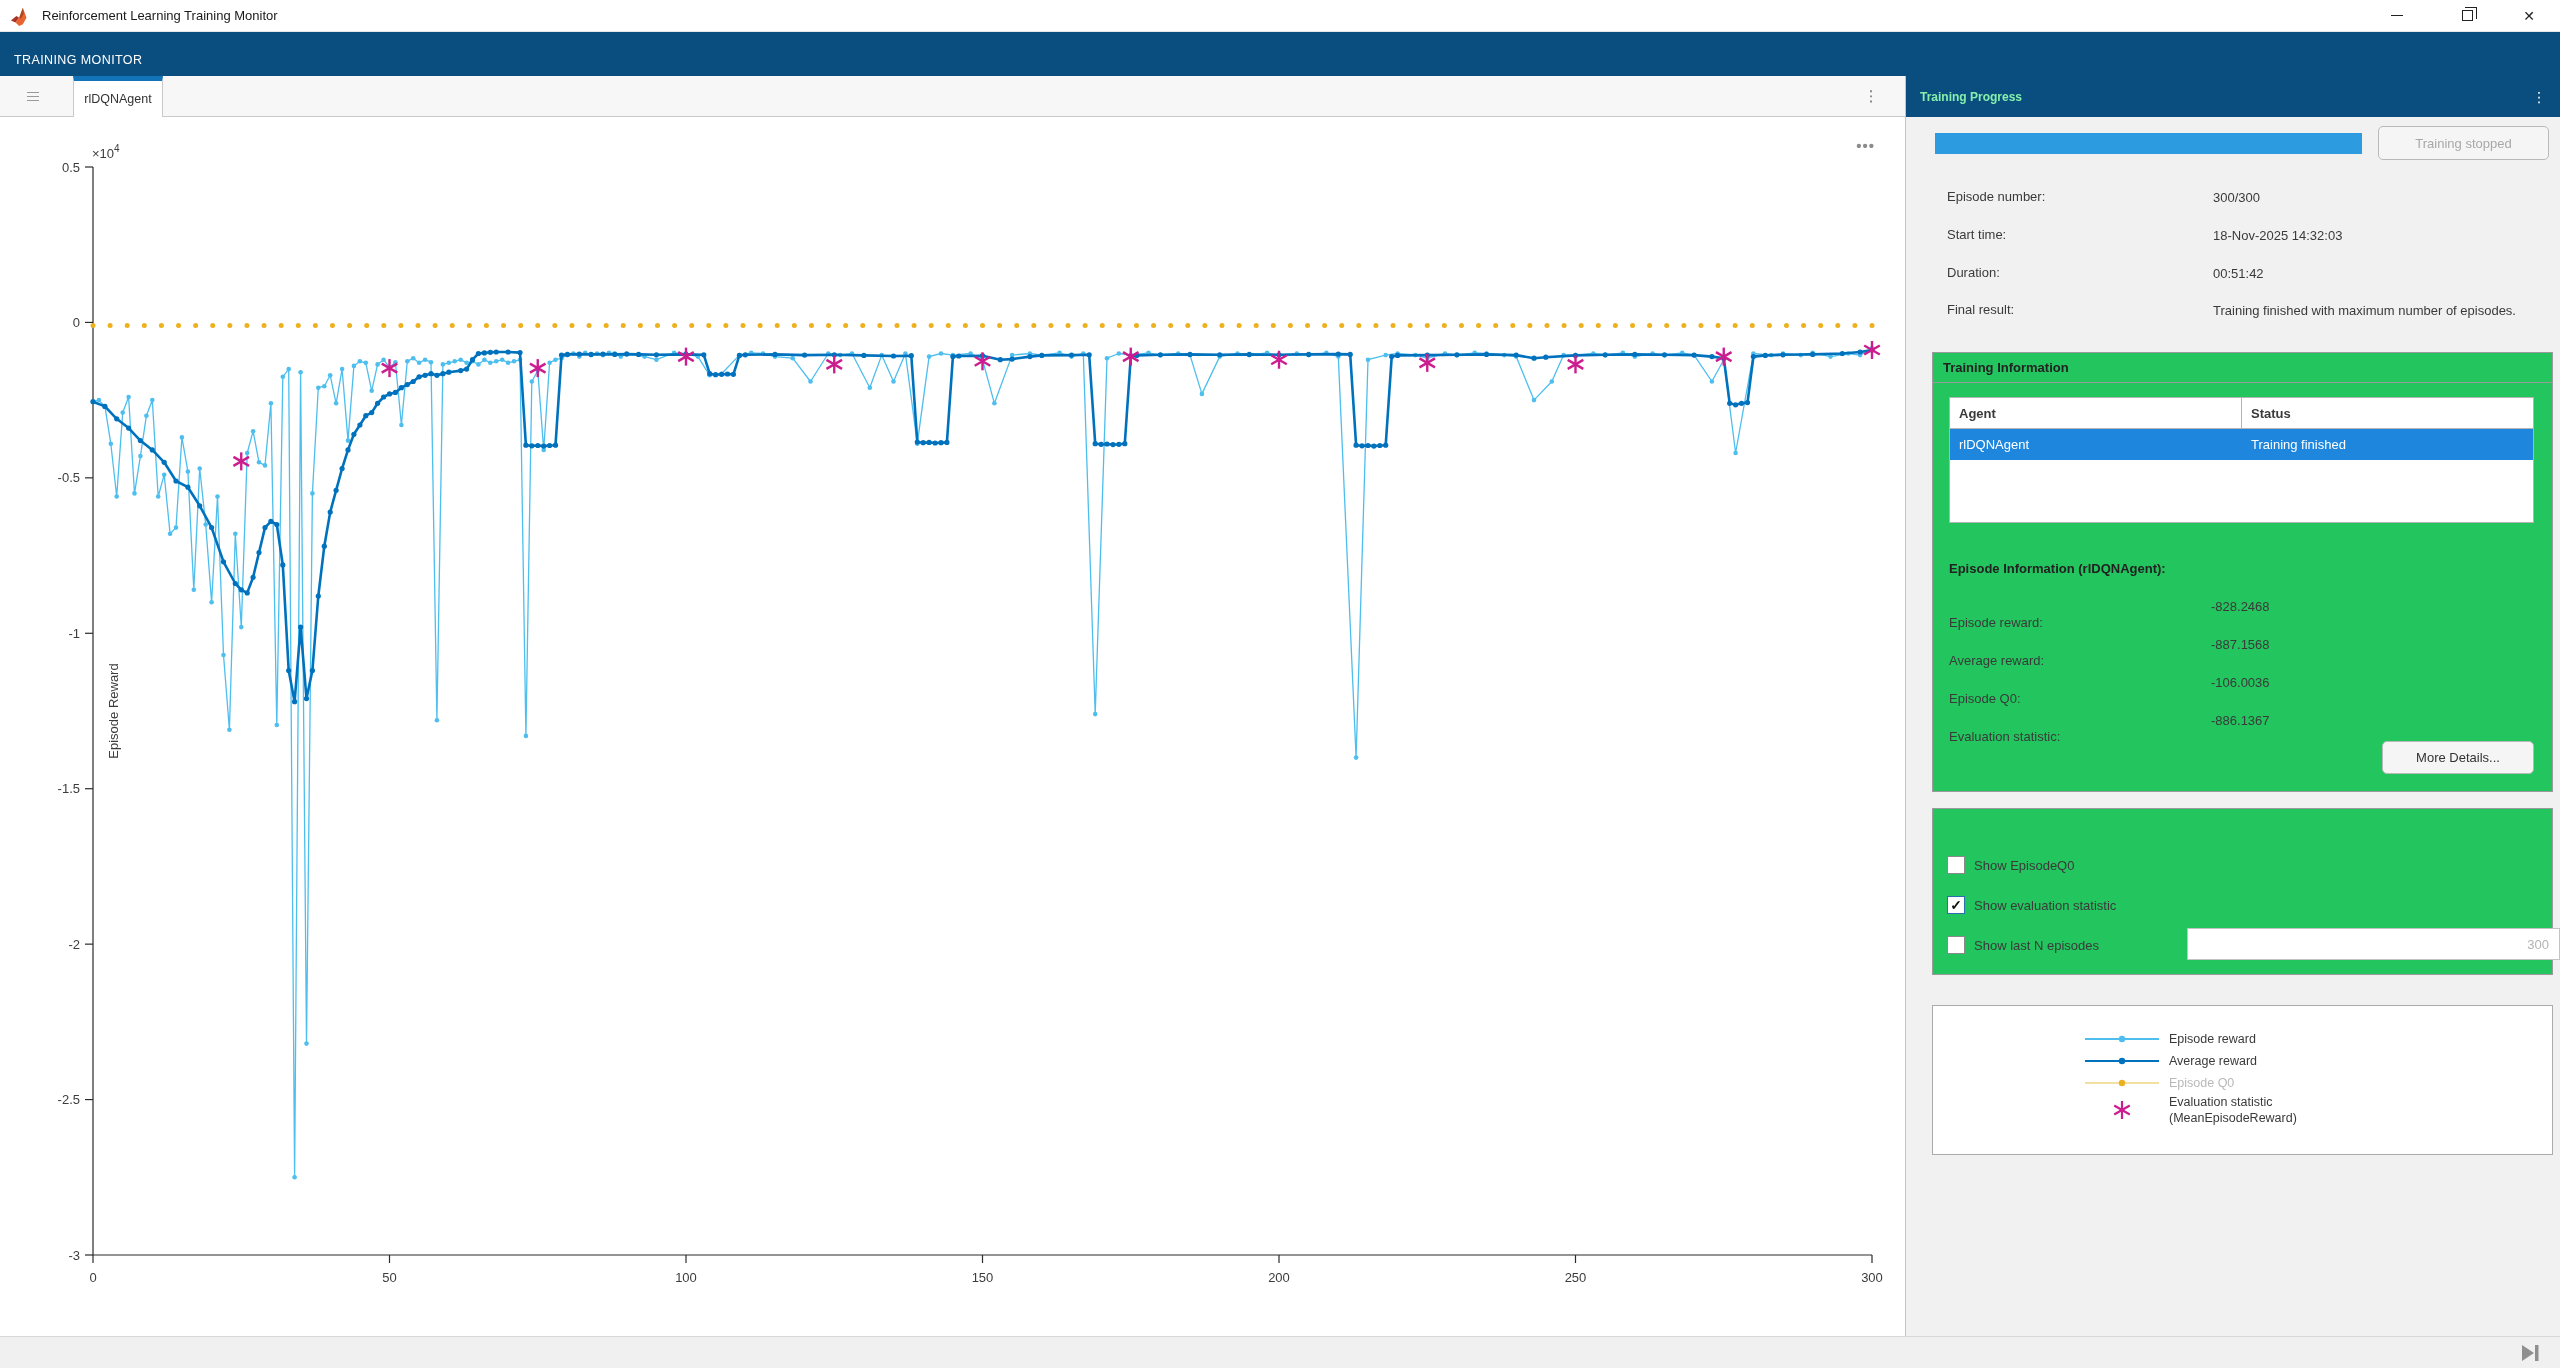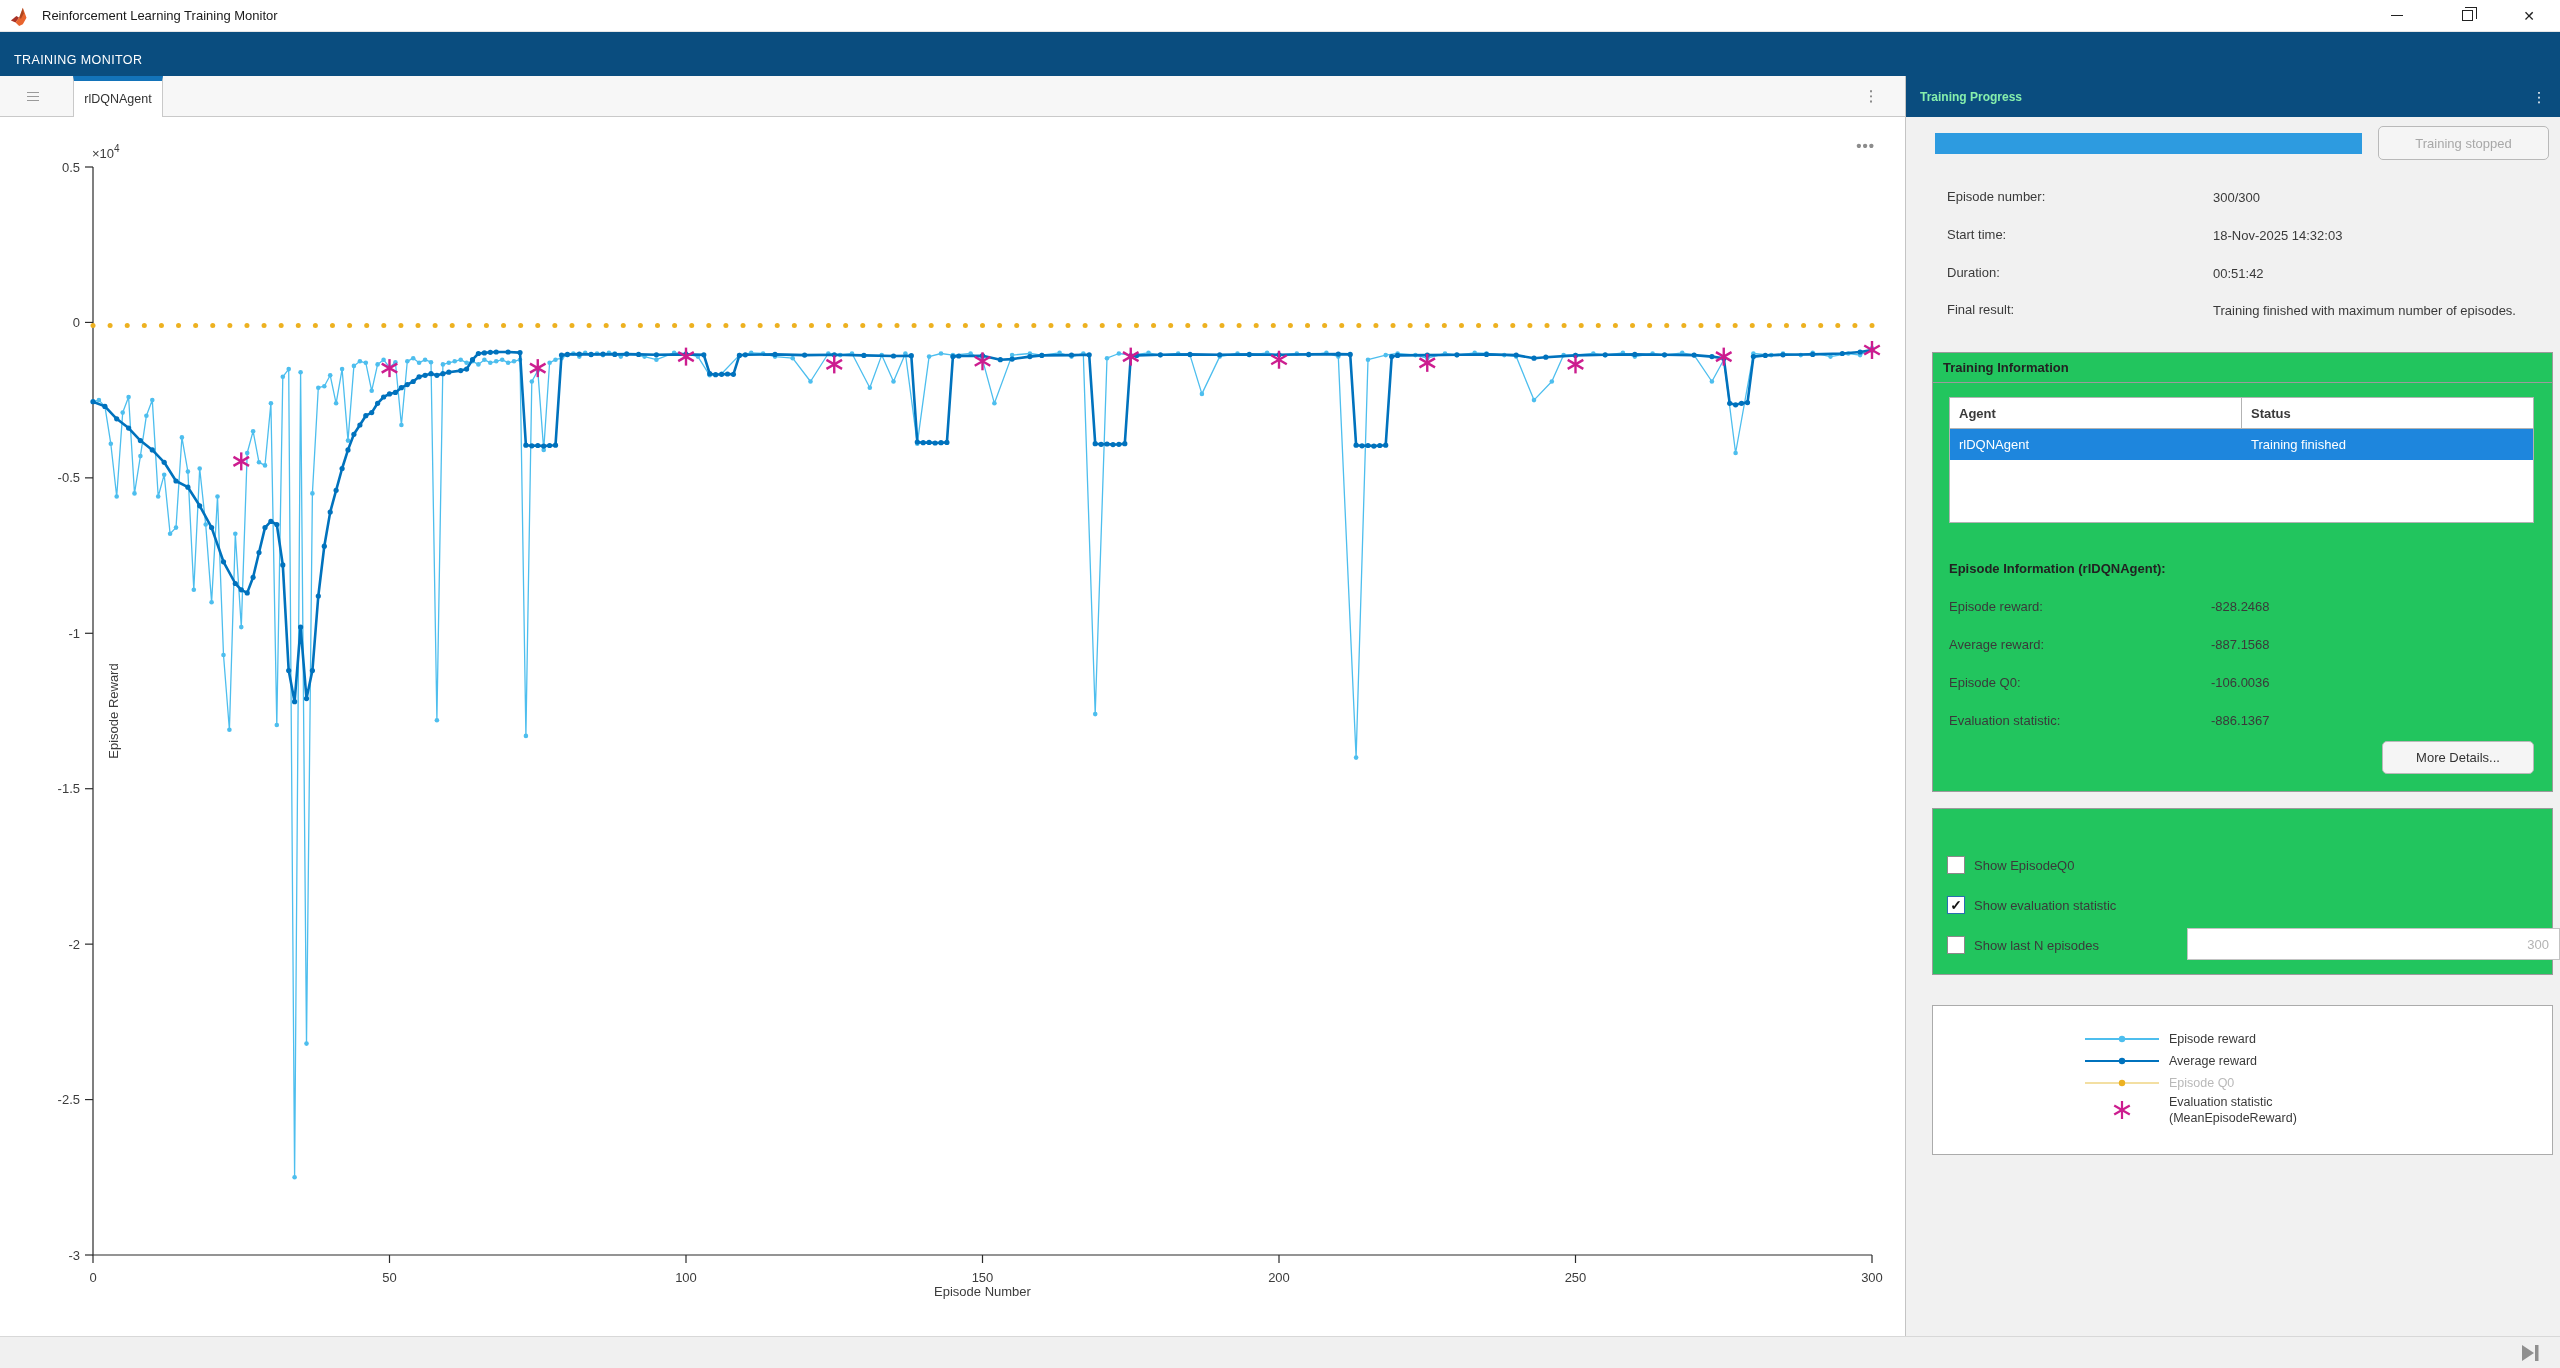--- a/index.html
+++ b/index.html
@@ -81,21 +81,21 @@
   .trow { display:flex; height:31px; align-items:center; }
   .trow .c1 { width:292px; padding-left:9px; }
   .trow .c2 { width:291px; padding-left:9px; }
   .thead { font-weight:bold; border-bottom:1px solid #b3b3b3; }
   .thead .c1 { border-right:1px solid #b3b3b3; align-self:stretch; display:flex; align-items:center; }
   .tsel { background:#1e86dd; color:#ffffff; }
   .tempty { height:62px; }
 
   .ep-info-title { position:absolute; left:16px; font-weight:bold; color:#222; }
   .erow { position:absolute; left:16px; width:590px; }
-  .erow .elabel { position:absolute; left:0; }
+  .erow .elabel { position:absolute; left:0;margin-top:16px; }
   .erow .evalue { position:absolute; left:262px; }
   .more-details-btn { position:absolute; left:449px; width:152px; height:33px; color:#333; }
 
   .cbrow { position:absolute; left:14px; height:20px; display:flex; align-items:center; }
   .cbox { width:18px; height:18px; background:#fff; border:1px solid #8a8a8a; margin-right:9px;
     display:flex; align-items:center; justify-content:center; font-size:14px; font-weight:bold; color:#111; }
   .cbox.checked { border:1px solid #2a6fb0; }
   .lastn-input { position:absolute; left:240px; top:-7px; width:373px; height:32px; background:#fff;
     border:1px solid #c3c3c3; color:#b3b3b3; font-size:13px; text-align:right;
     display:flex; align-items:center; justify-content:flex-end; padding-right:10px; }
@@ -650,21 +650,20 @@
         <line x1="1575.5" x2="1575.5" y1="238.3942857142857" y2="256.39428571428573" stroke="#CC1D8F" stroke-width="2.4" transform="rotate(120 1575.5 247.3942857142857)"></line>
         <line x1="1723.75" x2="1723.75" y1="230.62285714285716" y2="248.62285714285716" stroke="#CC1D8F" stroke-width="2.4" transform="rotate(0 1723.75 239.62285714285716)"></line>
         <line x1="1723.75" x2="1723.75" y1="230.62285714285716" y2="248.62285714285716" stroke="#CC1D8F" stroke-width="2.4" transform="rotate(60 1723.75 239.62285714285716)"></line>
         <line x1="1723.75" x2="1723.75" y1="230.62285714285716" y2="248.62285714285716" stroke="#CC1D8F" stroke-width="2.4" transform="rotate(120 1723.75 239.62285714285716)"></line>
         <line x1="1872" x2="1872" y1="223.97051428571427" y2="241.97051428571427" stroke="#CC1D8F" stroke-width="2.4" transform="rotate(0 1872 232.97051428571427)"></line>
         <line x1="1872" x2="1872" y1="223.97051428571427" y2="241.97051428571427" stroke="#CC1D8F" stroke-width="2.4" transform="rotate(60 1872 232.97051428571427)"></line>
         <line x1="1872" x2="1872" y1="223.97051428571427" y2="241.97051428571427" stroke="#CC1D8F" stroke-width="2.4" transform="rotate(120 1872 232.97051428571427)"></line>
       </svg>
     <div class="axes-toolbar">•••</div>
     <div class="ylab">Episode Reward</div>
-    <div class="xlab">Episode Number</div>
   </div>
 
   <div class="vdivider"></div>
 
   <div class="panel">
     <div class="panel-header">
       <span class="ptitle">Training Progress</span>
       <span class="pmenu">⋮</span>
     </div>
     <div class="pbody">

